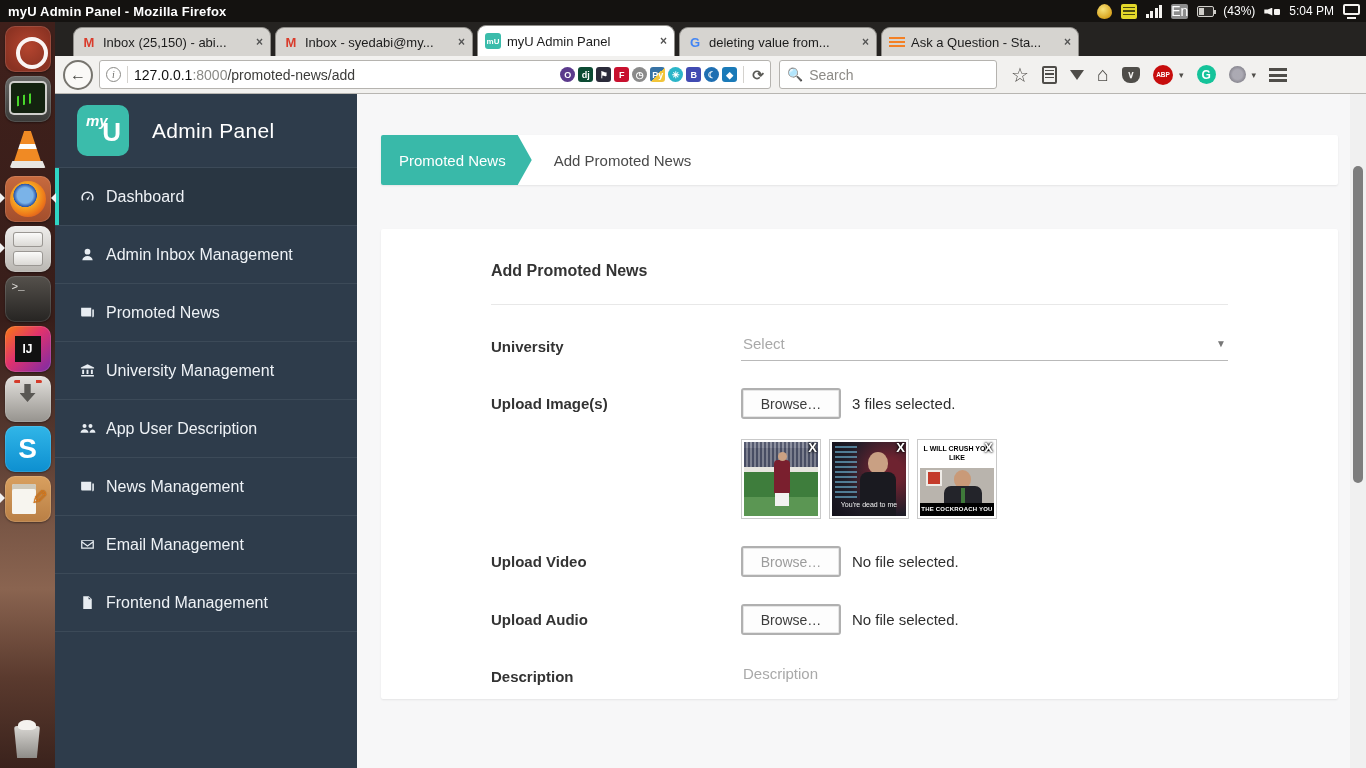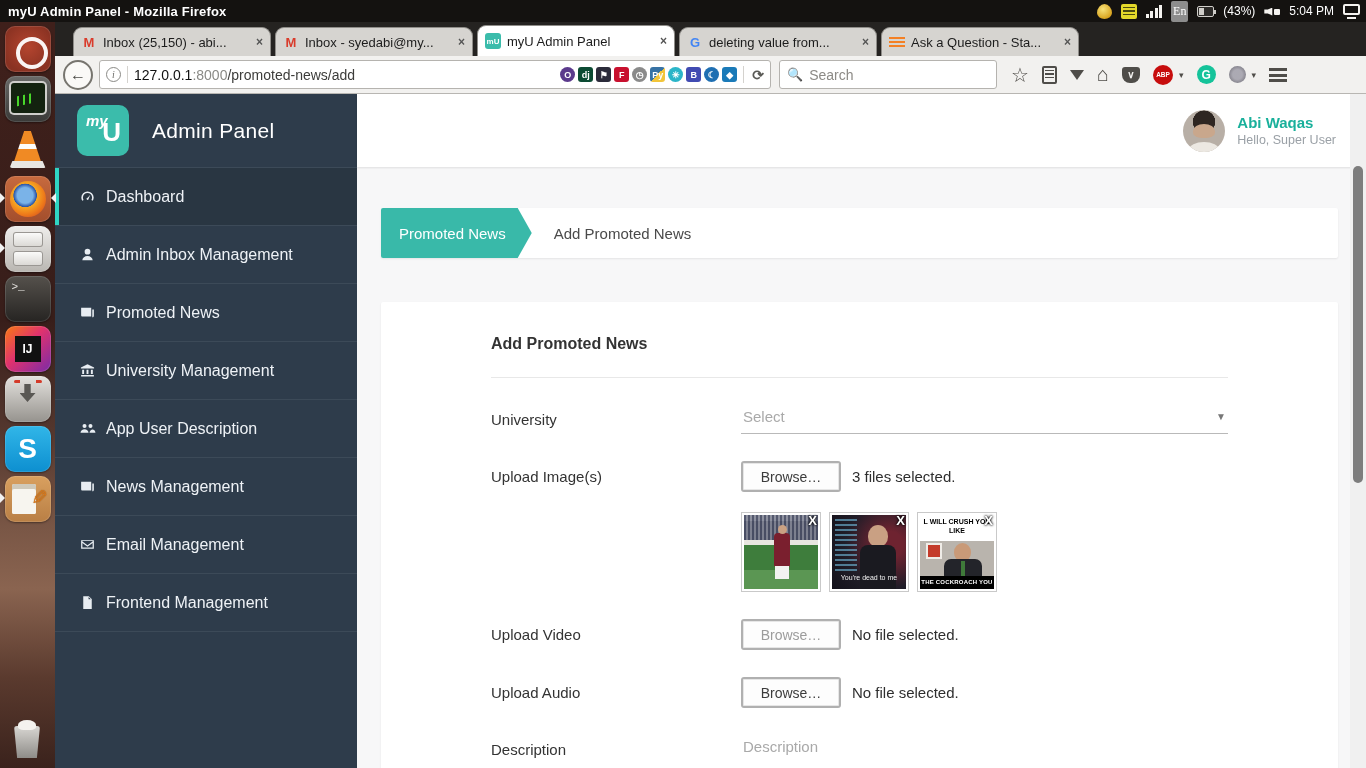--- a/index.html
+++ b/index.html
@@ -10,21 +10,21 @@
   
   .top-panel { position:absolute; left:0; top:0; width:1366px; height:22px; background:#141210; display:flex; align-items:center; color:#fff; z-index:50; }
   .win-title { font-size:13px; font-weight:bold; margin-left:8px; letter-spacing:.2px; }
   .tray { margin-left:auto; display:flex; align-items:center; gap:9px; margin-right:6px; font-size:12px; }
   .tray-key { width:15px; height:15px; border-radius:50% 50% 50% 50%/60% 60% 40% 40%; background:radial-gradient(circle at 40% 35%, #f7e27a, #d9a521 70%, #a87714); }
   .tray-list { width:16px; height:15px; background:#e3d82a; border-radius:2px; position:relative; }
   .tray-list::before { content:""; position:absolute; left:2px; right:2px; top:3px; height:9px;
      background:repeating-linear-gradient(180deg,#4a4a10 0 1.5px, transparent 1.5px 3.5px); }
   .tray-bars { display:flex; align-items:flex-end; gap:1.5px; height:13px; }
   .tray-bars i { width:3px; background:#f4f2ef; display:block; }
-  .tray-kb { background:#8d8d8d; color:#fff; font-size:12px; width:17px; height:21px; display:flex; align-items:center; justify-content:center; border-radius:2px;font-family:Liberation Serif, serif; }
+  .tray-kb { background:#8d8d8d; color:#fff; font-size:14px; width:17px; height:15px; display:flex; align-items:center; justify-content:center; border-radius:2px; }
   .tray-batt { width:17px; height:11px; border:1px solid #cfcdc9; border-radius:2px; position:relative; background:#2c2a28; }
   .tray-batt::after { content:""; position:absolute; right:-3px; top:3px; width:2px; height:4px; background:#cfcdc9; }
   .tray-batt::before { content:""; position:absolute; left:1px; top:1px; bottom:1px; width:5px; background:#cfcdc9; }
   .tray-vol { width:16px; height:13px; position:relative; }
   .tray-vol::before { content:""; position:absolute; left:0; top:3px; width:10px; height:8px; background:#f4f2ef; clip-path:polygon(0 25%,35% 25%,80% 0,80% 100%,35% 75%,0 75%); }
   .tray-vol::after { content:""; position:absolute; right:0; top:4px; width:6px; height:6px; background:#f4f2ef; border-radius:1px; }
   .tray-display { width:17px; height:15px; position:relative; }
   .tray-display::before { content:""; position:absolute; inset:0 0 4px 0; border:2px solid #f4f2ef; border-radius:2px; }
   .tray-display::after { content:""; position:absolute; bottom:0; left:4px; right:4px; height:2px; background:#f4f2ef; }
 
@@ -132,21 +132,21 @@
   .content { flex:1; padding:41px 28px 0 24px; overflow:hidden; }
   .crumbbar { background:#fff; height:50px; border-radius:2px; box-shadow:0 1px 2px rgba(0,0,0,.08); display:flex; align-items:center; position:relative; overflow:hidden; }
   .crumb-chip { background:#39b9a9; color:#fff; height:100%; display:flex; align-items:center; padding:0 26px 0 18px; font-size:15px;
      clip-path:polygon(0 0, calc(100% - 14px) 0, 100% 50%, calc(100% - 14px) 100%, 0 100%); }
   .crumb-page { margin-left:22px; color:#4a4a4a; font-size:15px; }
 
   .card { background:#fff; margin-top:44px; border-radius:2px; box-shadow:0 1px 2px rgba(0,0,0,.08); padding:33px 110px 40px 110px; height:470px; }
   .card-title { font-size:16px; font-weight:bold; color:#333; }
   .card-div { border-bottom:1px solid #e8e8e8; margin:24px 0 0 0; }
   .frow { display:flex; align-items:center; margin-top:27px; }
-  .flabel { width:250px; flex:0 0 250px; font-size:15px; font-weight:normal; color:#333; }
+  .flabel { width:250px; flex:0 0 250px; font-size:15px; font-weight:bold; color:#333; }
   .fctrl { flex:1; position:relative; }
   .sel { border-bottom:1px solid #b9b9b9; padding:3px 2px 8px 2px; color:#a9a9a9; font-size:15px; display:flex; align-items:center; }
   .sel .sel-caret { margin-left:auto; color:#777; font-size:10px; }
   .browse-wrap { display:flex; align-items:center; gap:11px; }
   .browse-btn { min-width:100px; height:31px; background:#fdfdfd; border:2px solid #b0b0b0; box-shadow:inset 0 0 0 1px #e6e6e6; border-radius:3px; font-size:14px; color:#3c3c3c; display:flex; align-items:center; justify-content:center; padding:0 12px; }
   .browse-btn.dim { color:#9c9c9c; }
   .fstatus { font-size:15px; color:#2e2e2e; }
   .thumbrow { display:flex; gap:8px; margin:20px 0 0 250px; }
   .thumb { width:80px; height:80px; border:1px solid #c9c9c9; background:#fff; padding:2px; position:relative; }
   .thumb .tx { position:absolute; top:0px; right:3px; color:#fff; font-size:13px; font-weight:bold; text-shadow:0 0 3px #000, 0 0 2px #000; z-index:5; }
@@ -364,27 +364,20 @@
                 <path d="M4 2h5.2L12 4.8V14H4zm5 .8V5h2.2z"></path>
               </svg>
             </span>
           <span>Frontend Management</span>
         </div>
         <div class="mitem"></div>
       </div>
     </div>
 
     <div class="main">
-      <div class="page-head">
-        <div class="avatar"></div>
-        <div class="user-meta">
-          <div class="user-name">Abi Waqas</div>
-          <div class="user-greet">Hello, Super User</div>
-        </div>
-      </div>
 
       <div class="content">
         <div class="crumbbar">
           <div class="crumb-chip">Promoted News</div>
           <div class="crumb-page">Add Promoted News</div>
         </div>
 
         <div class="card">
           <div class="card-title">Add Promoted News</div>
           <div class="card-div"></div>

